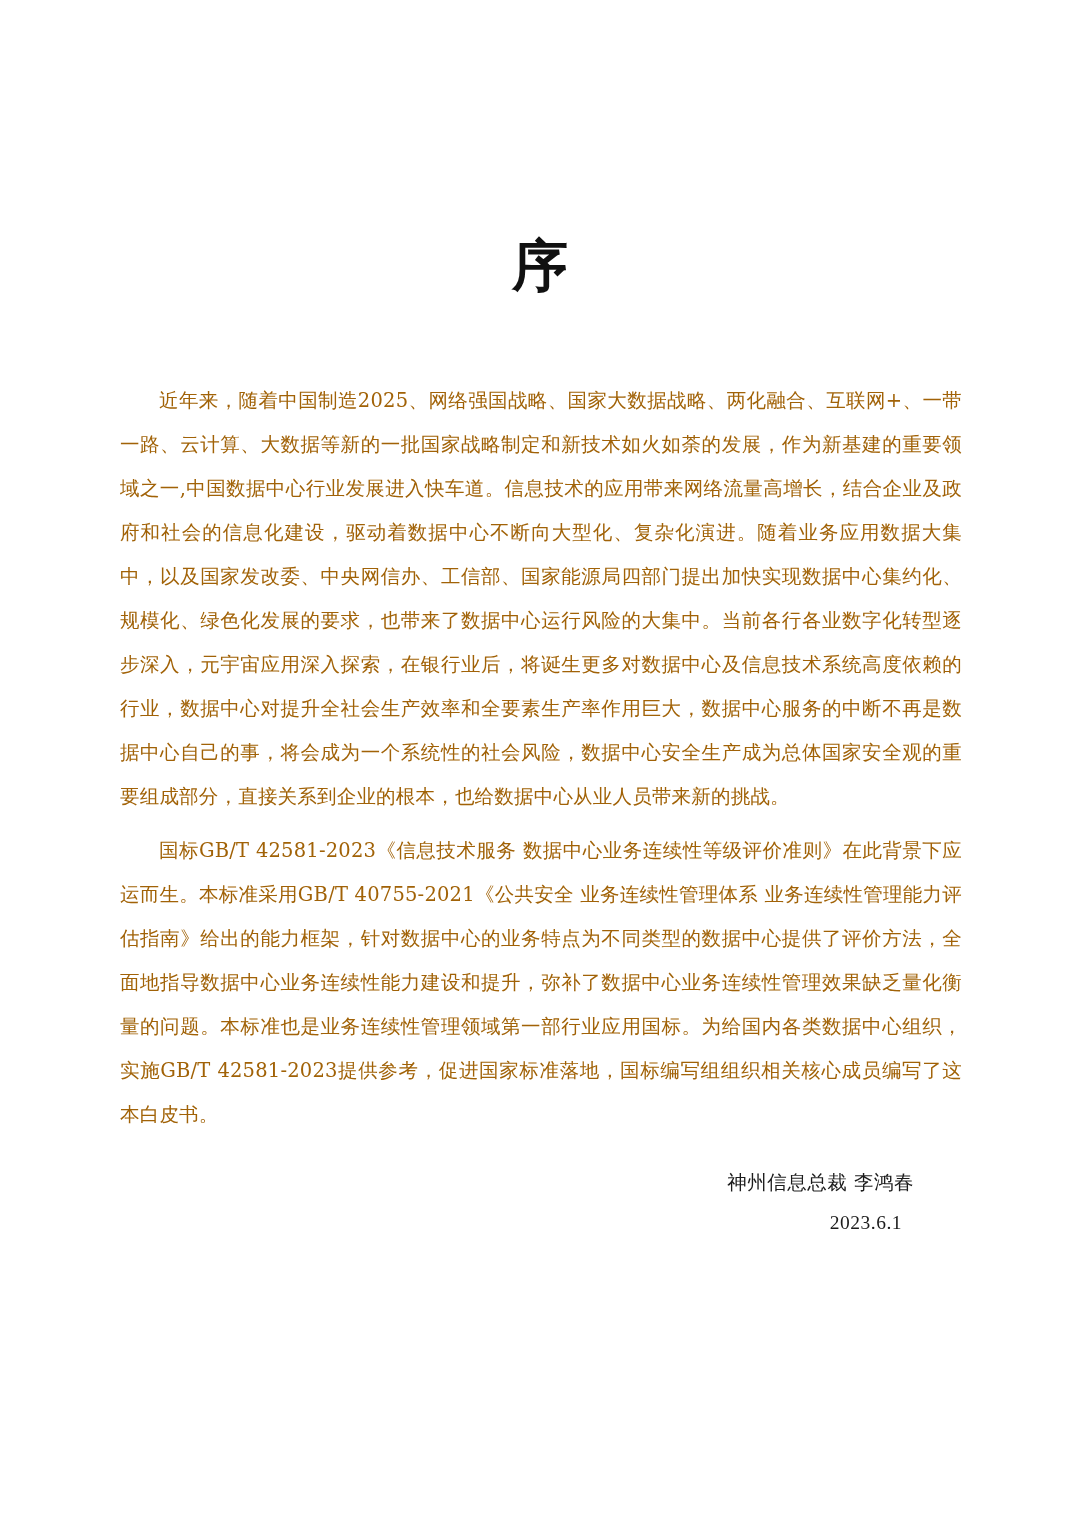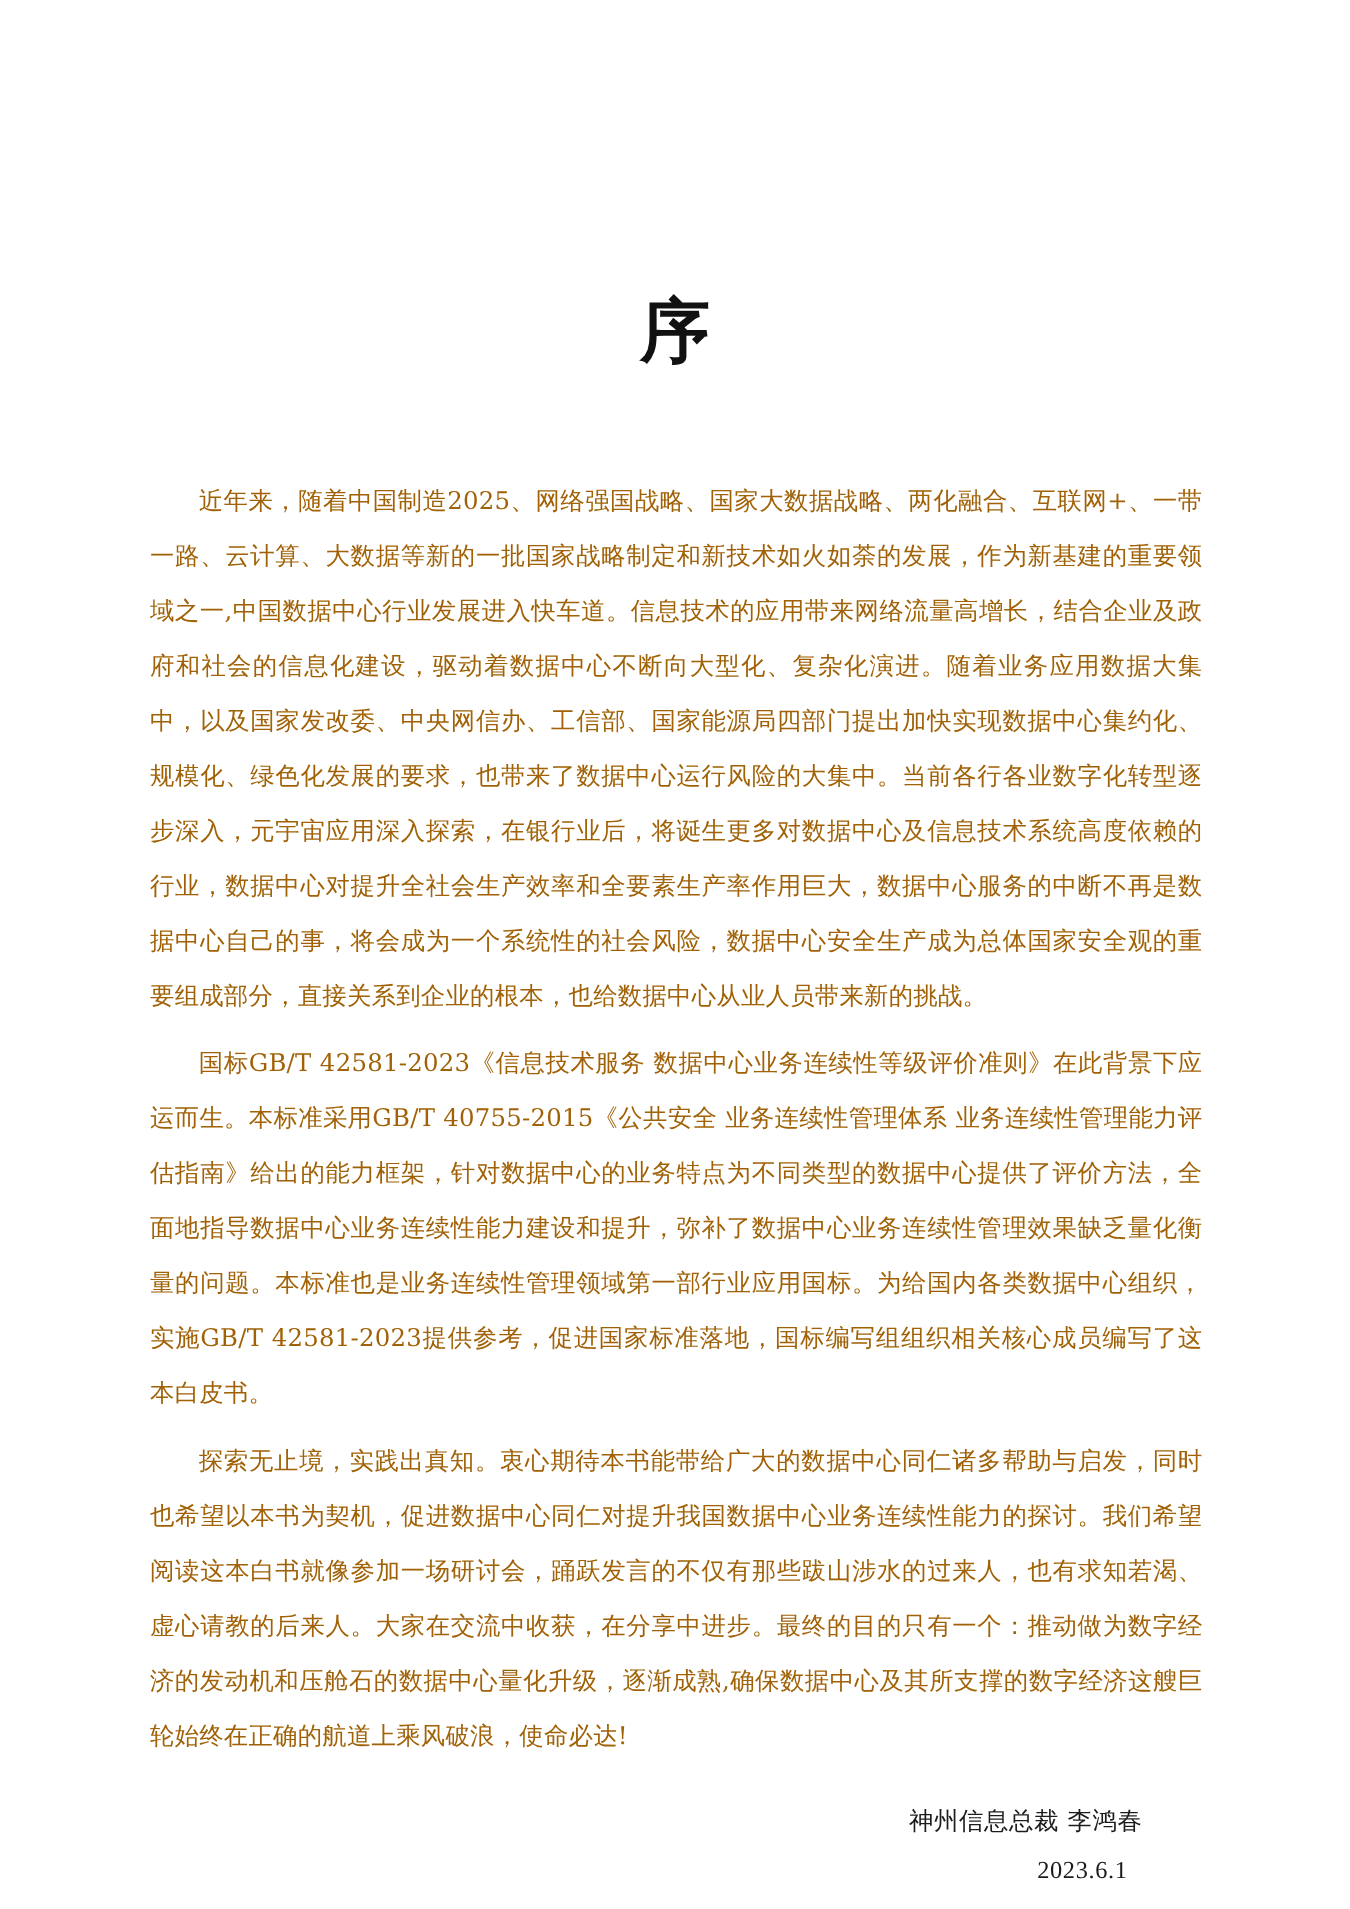--- a/index.html
+++ b/index.html
@@ -74,22 +74,21 @@
 </style>
 </head>
 <body>
 
 <div class="page">
 
   <h1 class="doc-title">序</h1>
 
   <div class="body-block">
     <p class="para">近年来，随着中国制造2025、网络强国战略、国家大数据战略、两化融合、互联网+、一带一路、云计算、大数据等新的一批国家战略制定和新技术如火如荼的发展，作为新基建的重要领域之一,中国数据中心行业发展进入快车道。信息技术的应用带来网络流量高增长，结合企业及政府和社会的信息化建设，驱动着数据中心不断向大型化、复杂化演进。随着业务应用数据大集中，以及国家发改委、中央网信办、工信部、国家能源局四部门提出加快实现数据中心集约化、规模化、绿色化发展的要求，也带来了数据中心运行风险的大集中。当前各行各业数字化转型逐步深入，元宇宙应用深入探索，在银行业后，将诞生更多对数据中心及信息技术系统高度依赖的行业，数据中心对提升全社会生产效率和全要素生产率作用巨大，数据中心服务的中断不再是数据中心自己的事，将会成为一个系统性的社会风险，数据中心安全生产成为总体国家安全观的重要组成部分，直接关系到企业的根本，也给数据中心从业人员带来新的挑战。</p>
-    <p class="para">国标GB/T 42581-2023《信息技术服务 数据中心业务连续性等级评价准则》在此背景下应运而生。本标准采用GB/T 40755-2015《公共安全 业务连续性管理体系 业务连续性管理能力评估指南》给出的能力框架，针对数据中心的业务特点为不同类型的数据中心提供了评价方法，全面地指导数据中心业务连续性能力建设和提升，弥补了数据中心业务连续性管理效果缺乏量化衡量的问题。本标准也是业务连续性管理领域第一部行业应用国标。为给国内各类数据中心组织，实施GB/T 42581-2023提供参考，促进国家标准落地，国标编写组组织相关核心成员编写了这本白皮书。</p>
-    <p class="para">探索无止境，实践出真知。衷心期待本书能带给广大的数据中心同仁诸多帮助与启发，同时也希望以本书为契机，促进数据中心同仁对提升我国数据中心业务连续性能力的探讨。我们希望阅读这本白书就像参加一场研讨会，踊跃发言的不仅有那些跋山涉水的过来人，也有求知若渴、虚心请教的后来人。大家在交流中收获，在分享中进步。最终的目的只有一个：推动做为数字经济的发动机和压舱石的数据中心量化升级，逐渐成熟,确保数据中心及其所支撑的数字经济这艘巨轮始终在正确的航道上乘风破浪，使命必达!</p>
+    <p class="para">国标GB/T 42581-2023《信息技术服务 数据中心业务连续性等级评价准则》在此背景下应运而生。本标准采用GB/T 40755-2021《公共安全 业务连续性管理体系 业务连续性管理能力评估指南》给出的能力框架，针对数据中心的业务特点为不同类型的数据中心提供了评价方法，全面地指导数据中心业务连续性能力建设和提升，弥补了数据中心业务连续性管理效果缺乏量化衡量的问题。本标准也是业务连续性管理领域第一部行业应用国标。为给国内各类数据中心组织，实施GB/T 42581-2023提供参考，促进国家标准落地，国标编写组组织相关核心成员编写了这本白皮书。</p>
   </div>
 
   <div class="signature-block">
     <div class="sign-name">神州信息总裁 李鸿春</div>
     <div class="sign-date">2023.6.1</div>
   </div>
 
 </div>
 
 </body></html>

